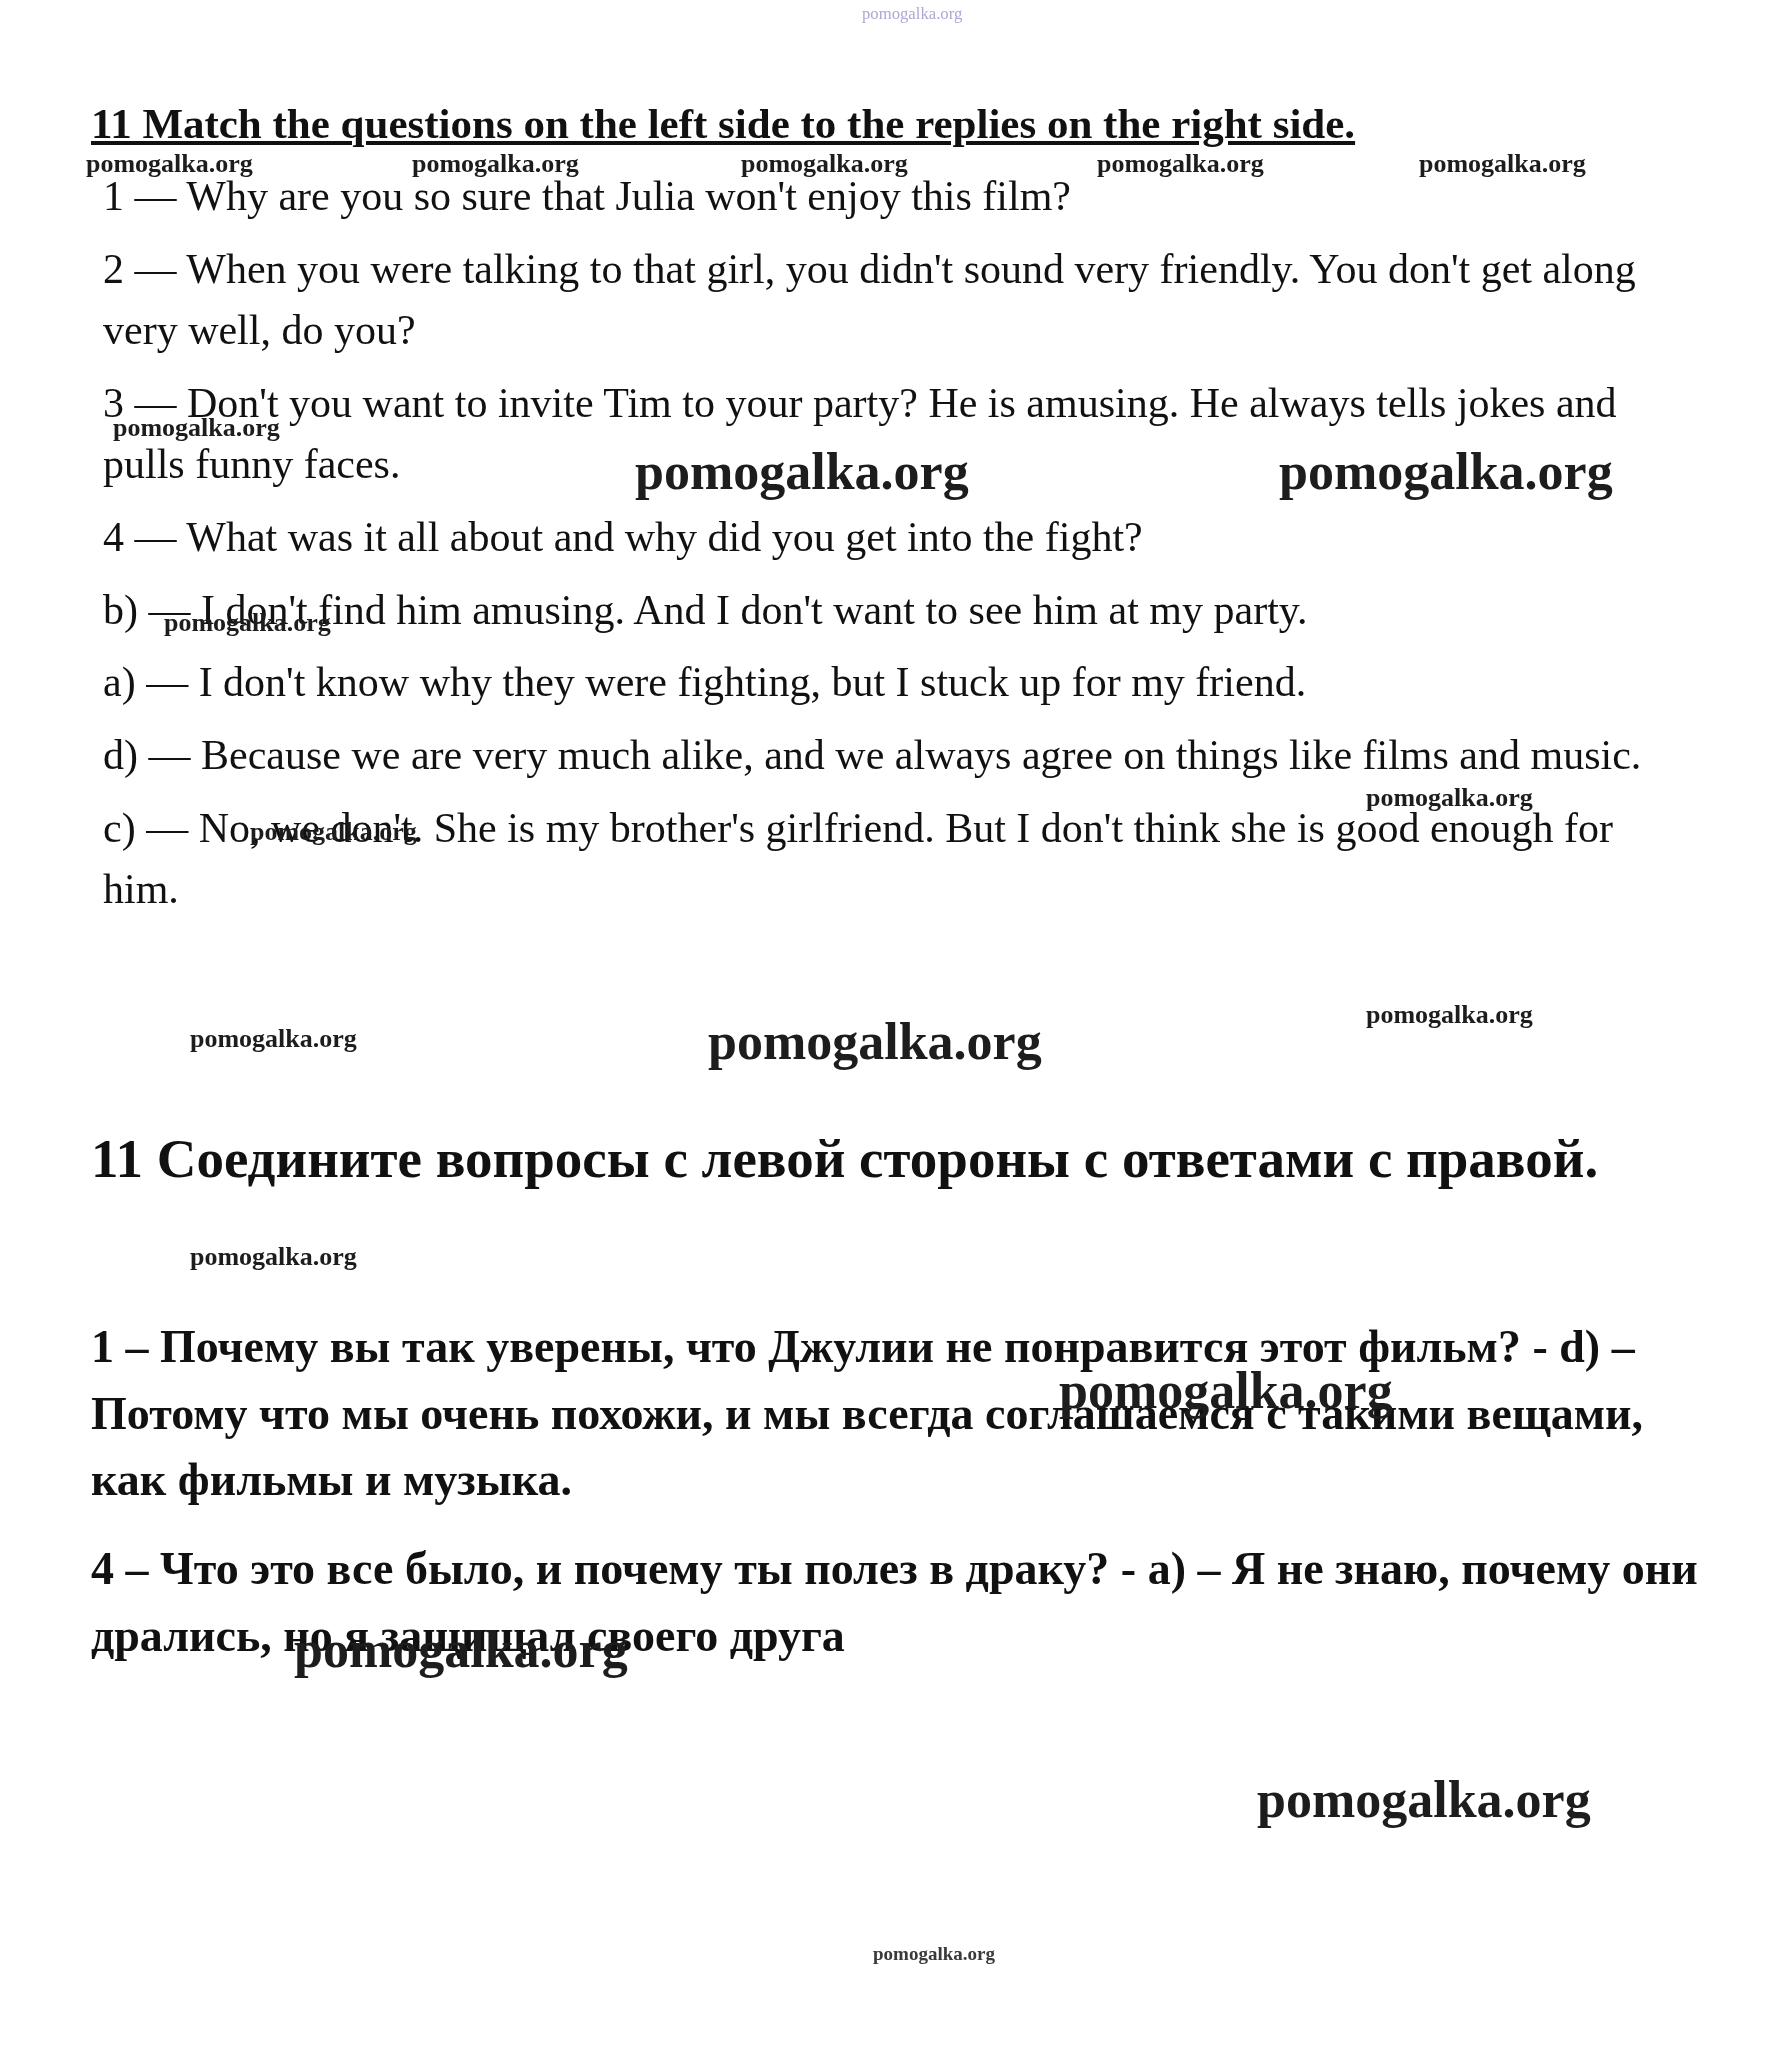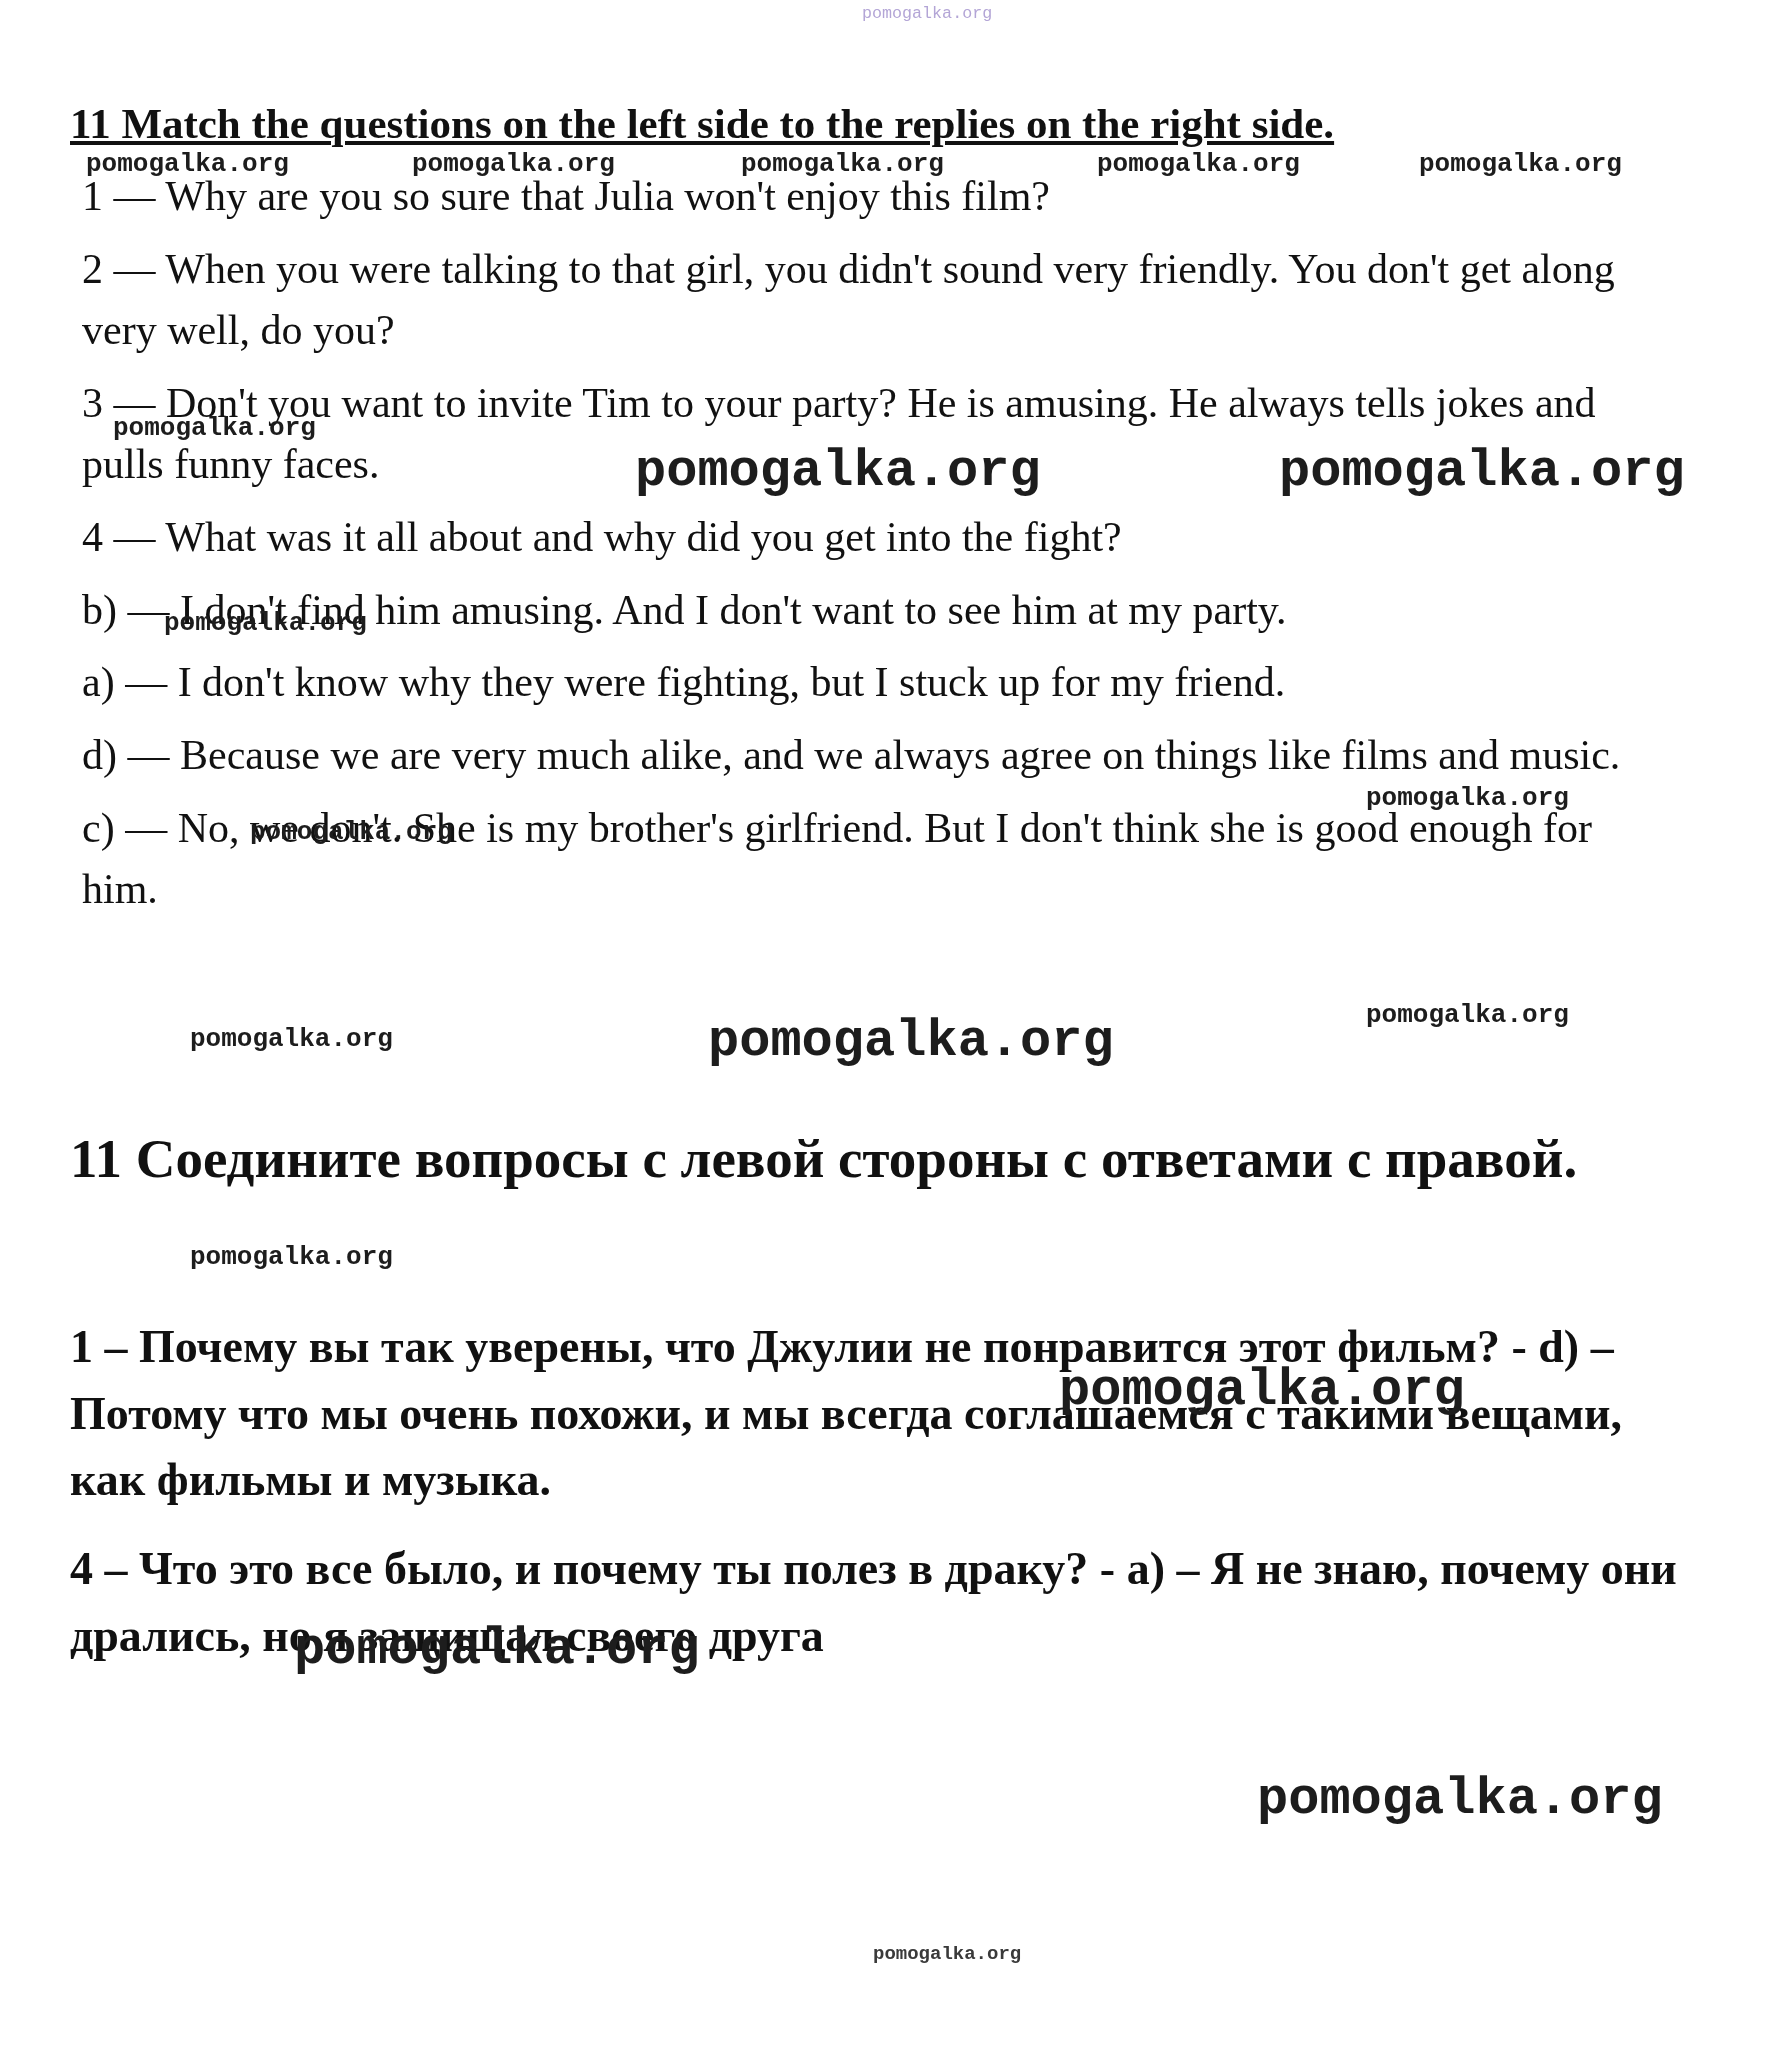--- a/index.html
+++ b/index.html
@@ -7,21 +7,21 @@
     width: 1788px;
     height: 2050px;
     background: #ffffff;
     position: relative;
     overflow: hidden;
     font-family: "Liberation Serif", serif;
     color: #111111;
   }
   .page-content {
     position: absolute;
-    left: 70px;
+    left: 91px;
     top: 94px;
     width: 1620px;
   }
   .en-title {
     font-size: 43px;
     font-weight: bold;
     margin: 0 0 8.3px 0;
     line-height: 1.4;
     text-decoration: underline;
   }
@@ -41,21 +41,21 @@
   }
   .ru-para {
     font-size: 46px;
     line-height: 1.45;
     margin: 0 0 22px 0;
     font-weight: bold;
   }
   
   .wm {
     position: absolute;
-    font-family: Liberation Mono, monospace;
+    font-family: Liberation Serif, serif;
     color: #1d1d1d;
     white-space: nowrap;
     pointer-events: none;
     text-align: right;
   }
   .wm-small  { font-size: 26px; font-weight: 700; }
   .wm-large  { font-size: 52px; font-weight: 600; }
   .wm-tiny   { font-size: 16.7px; font-weight: 400; color: #b3a5d6; }
   .wm-bottom { font-size: 19px; font-weight: 700; color: #3a3a3a; }
 </style>

